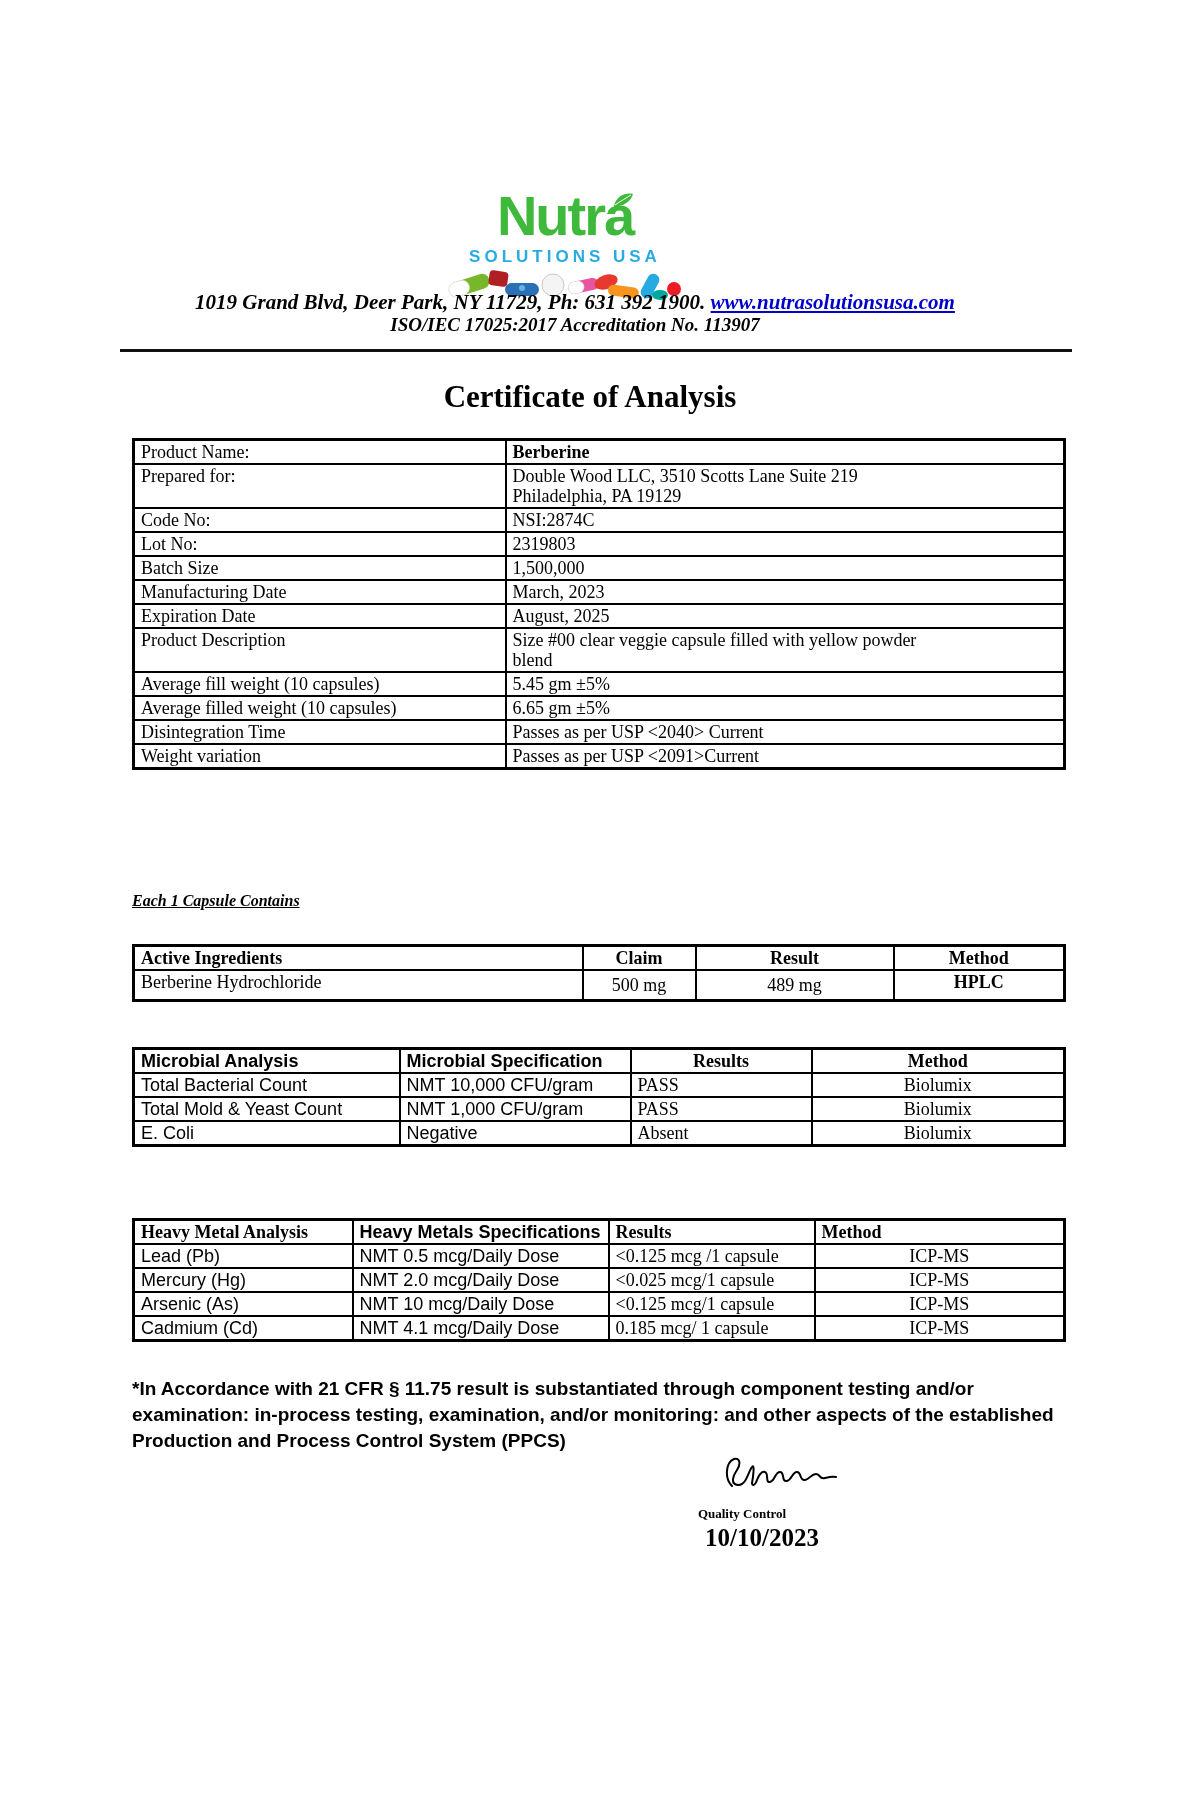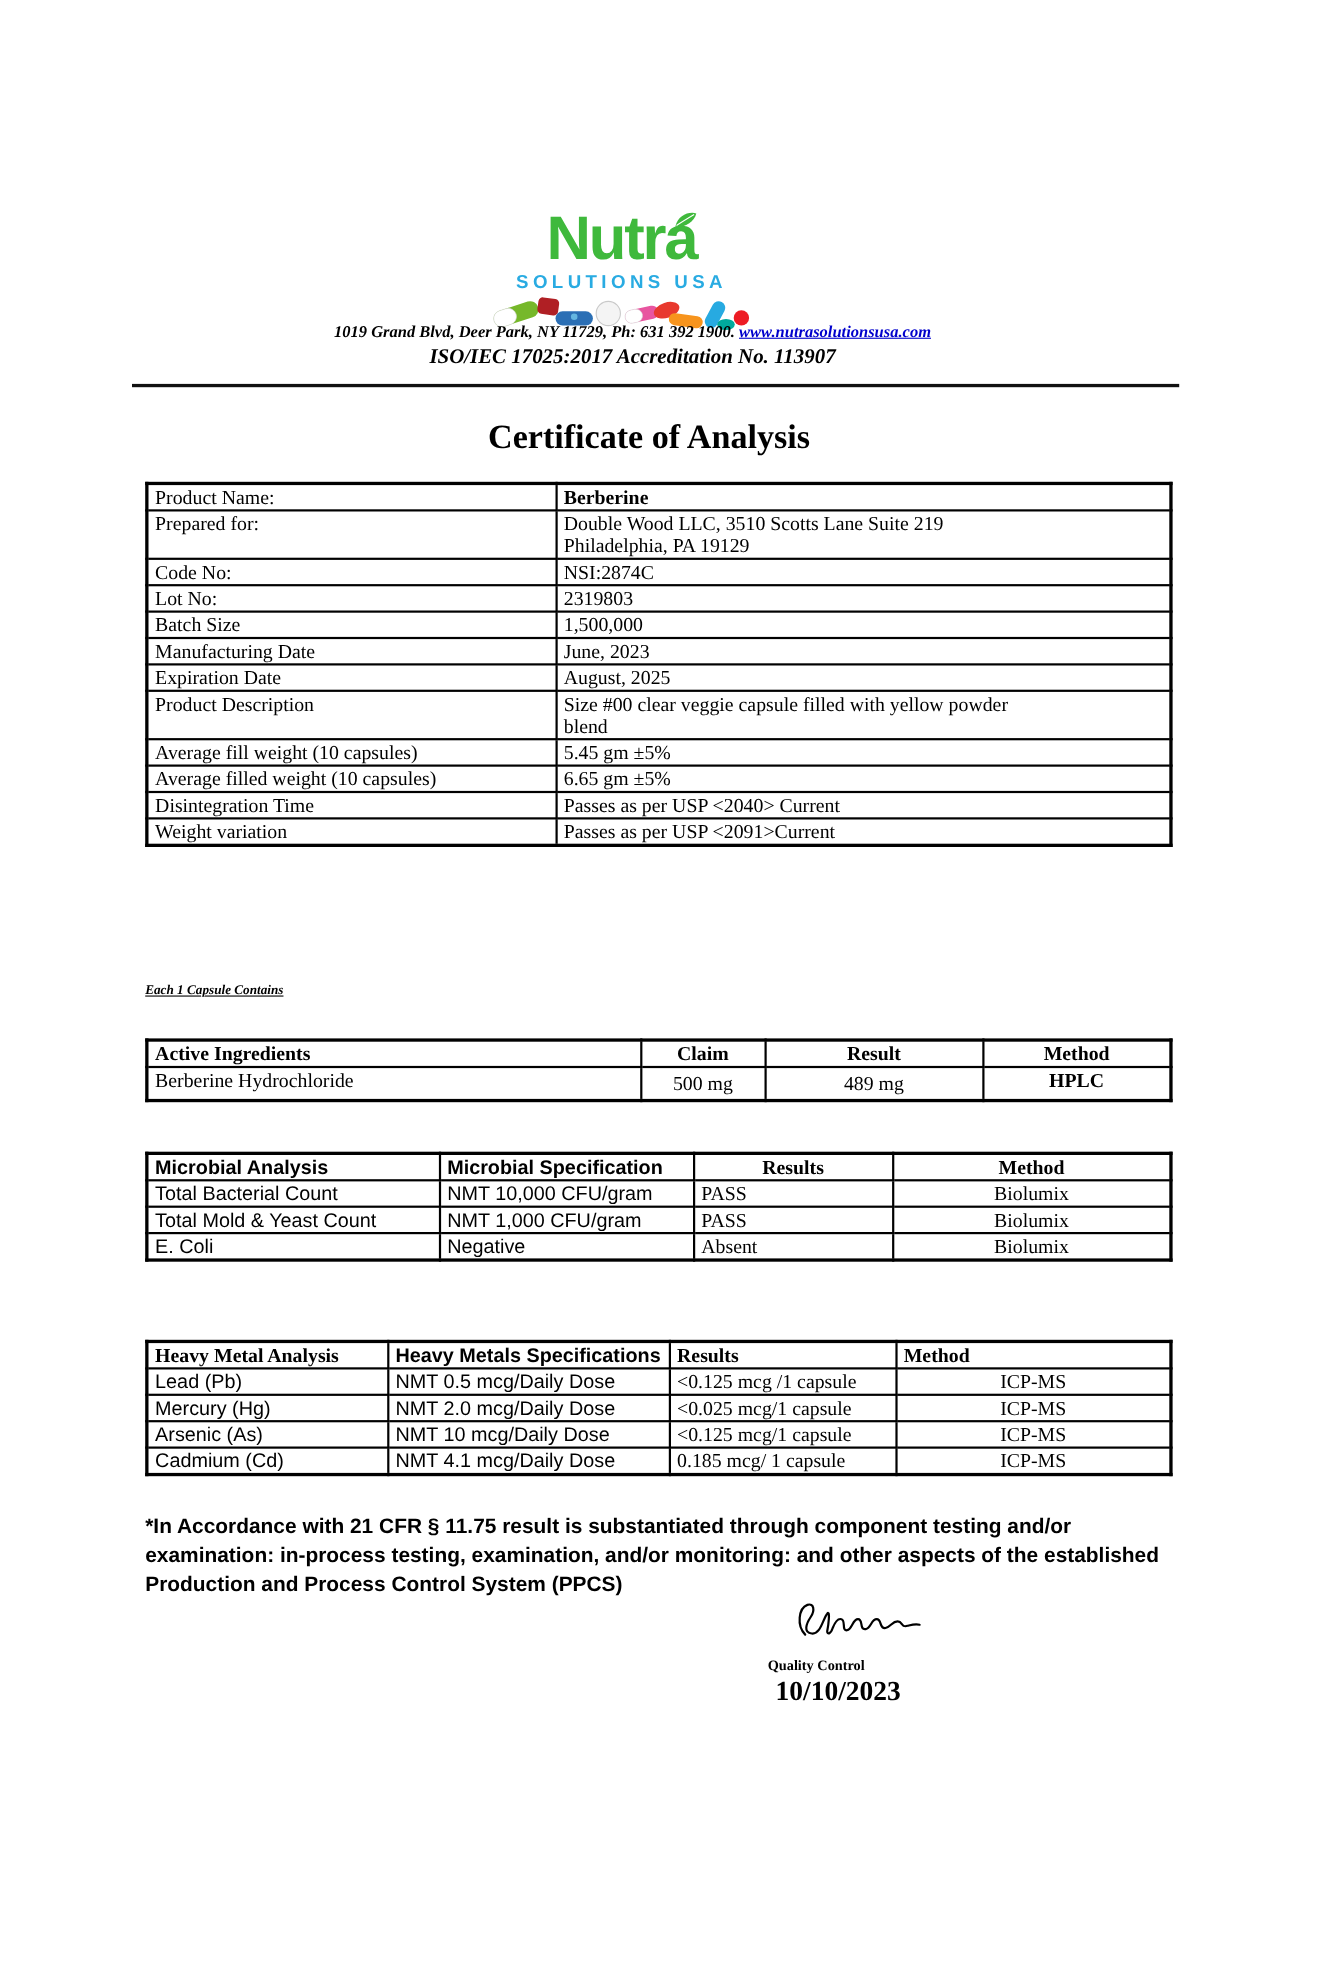--- a/index.html
+++ b/index.html
@@ -9,34 +9,34 @@
   
   .logo-brand{left:0;top:188px;width:1130px;text-align:center;
               font-family:"Liberation Sans", sans-serif;font-weight:bold;
               font-size:56px;letter-spacing:-2px;line-height:56px;}
   .leaf{left:612px;top:192px;}
   .logo-sub{left:0;top:248px;width:1130px;text-align:center;
             font-family:"Liberation Sans", sans-serif;font-weight:bold;
             font-size:17px;letter-spacing:4px;line-height:18px;}
   .pills{left:448px;top:268px;}
   .addr{left:0;top:291px;width:1150px;text-align:center;
-        font-size:15px;font-weight:bold;font-style:italic;line-height:22px;}
+        font-size:21px;font-weight:bold;font-style:italic;line-height:22px;}
   .addr a{color:#0000cc;text-decoration:underline;}
   .iso{left:0;top:314px;width:1150px;text-align:center;
        font-size:19px;font-weight:bold;font-style:italic;line-height:22px;}
   .rule{left:120px;top:349px;width:952px;height:3px;background:#111;}
   .doc-title{left:0;top:379px;width:1180px;text-align:center;
              font-size:31px;font-weight:bold;line-height:36px;}
   
   table.doc{border-collapse:collapse;table-layout:fixed;border:3px solid #000;}
   table.doc td,table.doc th{border:2px solid #000;padding:1px 6px;vertical-align:top;
                             font-size:18px;line-height:20px;text-align:left;overflow:hidden;}
   .prod{left:132px;top:438px;width:931px;padding-left:40px;}
   .prod td{height:20px;}
-  .cap-head{left:132px;top:889px;font-size:12px;font-weight:bold;font-style:italic;
+  .cap-head{left:132px;top:889px;font-size:16px;font-weight:bold;font-style:italic;
             text-decoration:underline;line-height:23px;}
   .active{left:132px;top:944px;width:931px;}
   .micro{left:132px;top:1047px;width:931px;padding-left:32px;}
   .heavy{left:132px;top:1218px;width:931px;}
   .sans{font-family:"Liberation Sans", sans-serif;font-size:16.5px;}
   .b{font-weight:bold;}
   .ctr{text-align:center !important;}
   .line2{display:block;}
   .hplc{font-size:19px;}
   
@@ -114,21 +114,21 @@
     <tr>
           <td>Lot No:</td>
         <td>2319803</td>
         </tr>
     <tr>
           <td>Batch Size</td>
         <td>1,500,000</td>
         </tr>
     <tr>
           <td>Manufacturing Date</td>
-        <td>June, 2023</td>
+        <td>March, 2023</td>
         </tr>
     <tr>
           <td>Expiration Date</td>
         <td>August, 2025</td>
         </tr>
     <tr>
           <td>Product Description</td>
         <td><span>Size #00 clear veggie capsule filled with yellow powder</span><span class="line2">blend</span></td>
         </tr>
     <tr>

